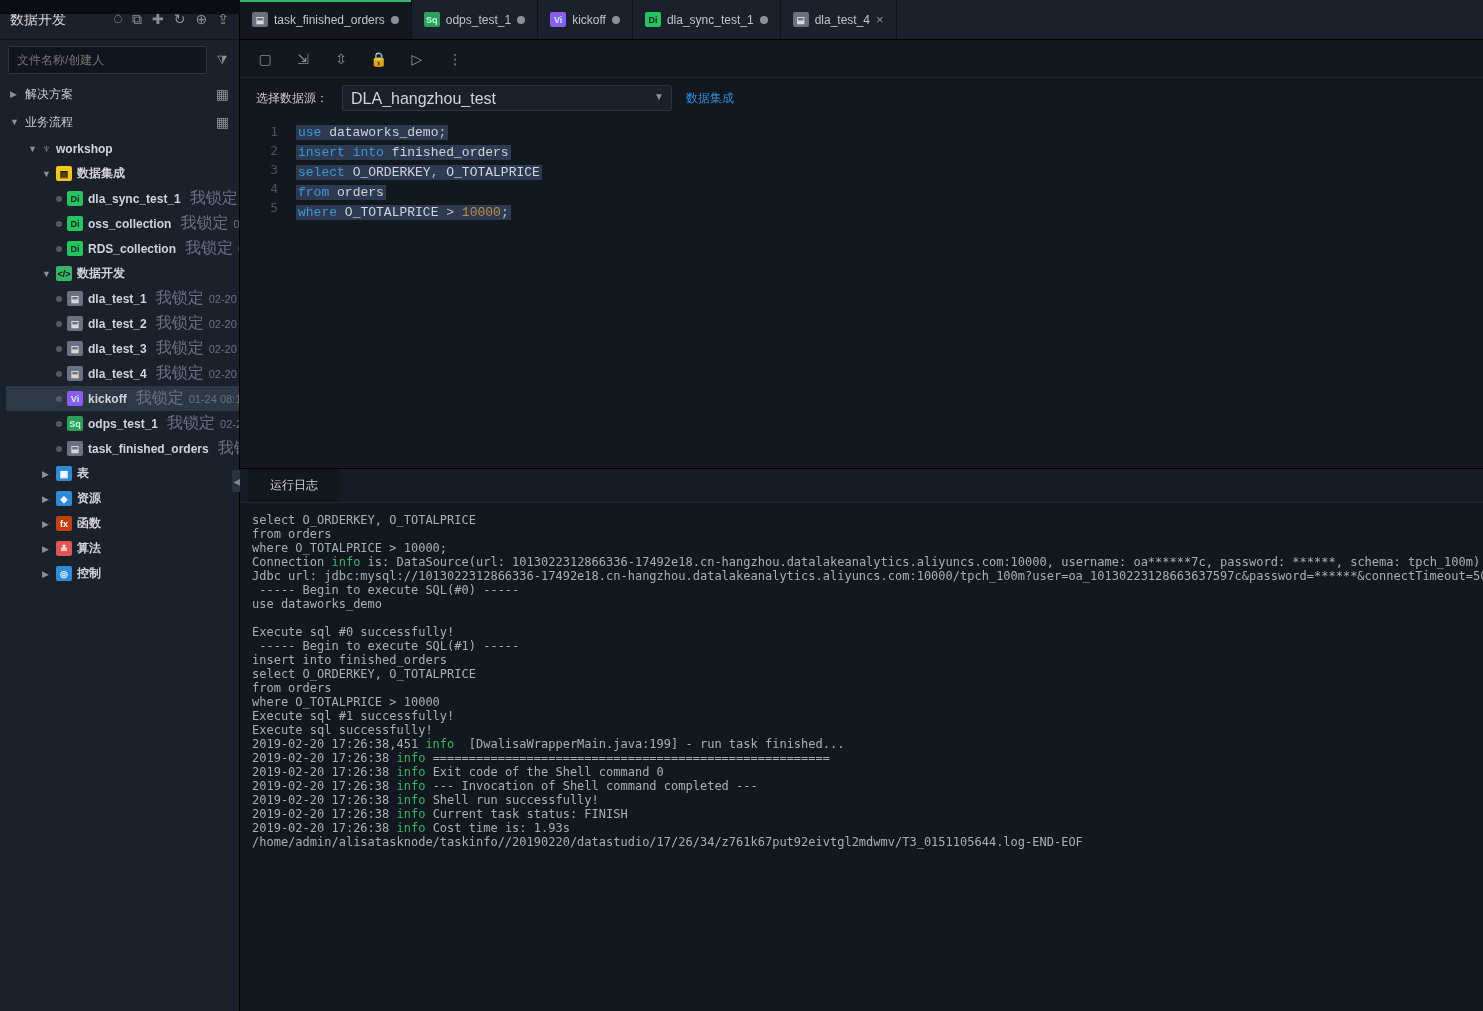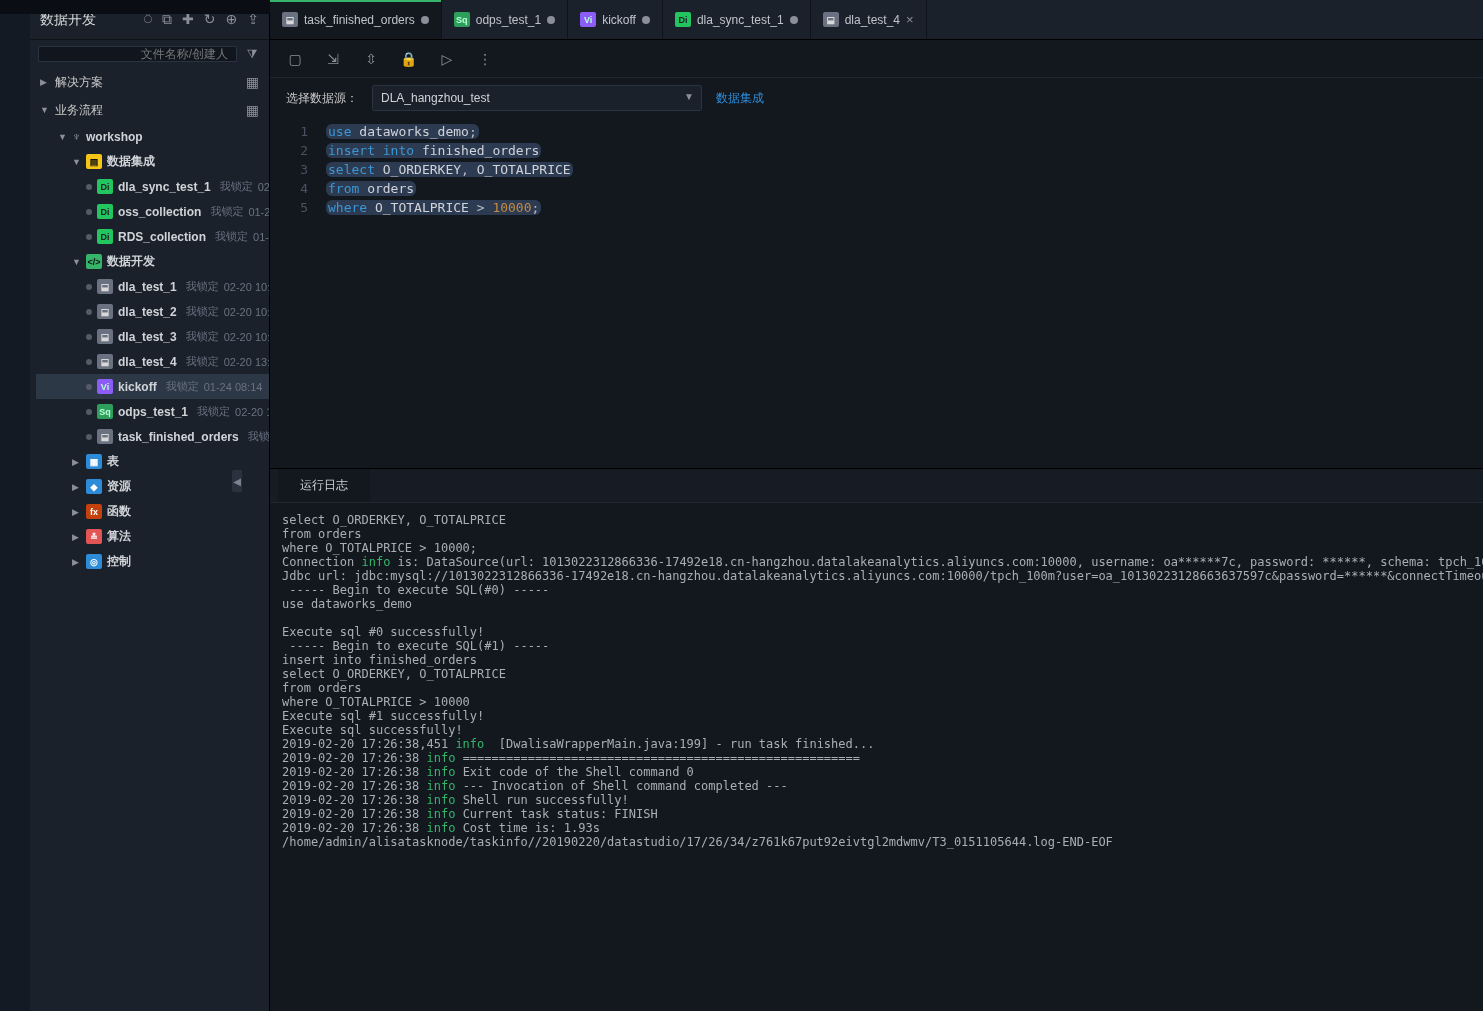--- a/index.html
+++ b/index.html
@@ -1,38 +1,38 @@
 <!DOCTYPE html>
 <html><head>
 <meta charset="utf-8">
 <style>
   * { box-sizing:border-box; margin:0; padding:0; }
   body { background:#0d1117; color:#c9c9c9; font-family:"Helvetica Neue",Arial,sans-serif; font-size:12px; overflow:hidden; }
-  .app { display:flex; height:1011px; width:1483px; background:#141a24;padding-left:30px; }
+  .app { display:flex; height:1011px; width:1483px; background:#141a24; }
   .topbar { position:absolute; top:0; left:0; right:0; height:14px; background:#0a0e14; }
 
   
   .sidebar { width:240px; background:#1b212b; display:flex; flex-direction:column; border-right:1px solid #000; }
   .sb-title { height:40px; display:flex; align-items:center; justify-content:space-between; padding:0 10px; font-size:14px; color:#d8d8d8; background:#1b212b; border-bottom:1px solid #101418; }
   .sb-title .tools { display:flex; gap:10px; color:#8a8f99; }
   .sb-title .tools span { cursor:pointer; }
   .sb-search { display:flex; align-items:center; padding:6px 8px; gap:6px; }
-  .sb-search input { flex:1; background:#11161e; border:1px solid #2a3340; color:#aeb4bd; height:16px; padding:0 8px; font-size:12px; border-radius:1px;text-align:right; }
+  .sb-search input { flex:1; background:#11161e; border:1px solid #2a3340; color:#aeb4bd; height:28px; padding:0 8px; font-size:12px; border-radius:1px; }
   .sb-search .filter-icon { color:#8a8f99; width:18px; text-align:center; }
   .sb-section { display:flex; align-items:center; justify-content:space-between; height:28px; padding:0 10px; color:#c9c9c9; cursor:pointer; }
   .sb-section-left { display:flex; align-items:center; gap:6px; }
   .sb-section .chev { font-size:9px; color:#8a8f99; width:9px; }
   .grid-icon { color:#8a8f99; font-size:14px; }
   .tree { padding-left:6px; }
   .tree-row { display:flex; align-items:center; height:25px; padding-left:8px; gap:5px; color:#c9c9c9; cursor:pointer; white-space:nowrap; overflow:hidden; }
   .tree-row.sel { background:#2d3846; }
   .tree-row .chev { font-size:9px; color:#8a8f99; width:9px; display:inline-block; }
   .tree-row .dot { width:6px; height:6px; border-radius:50%; background:#555b66; flex:0 0 6px; }
   .tree-row .lbl { color:#d0d3d8;font-weight:bold; }
-  .tree-row .meta { color:#6a7180; font-size:11px; margin-left:4px; }
+  .tree-row .meta { color:#6a7180; font-size:16px; margin-left:4px; }
   .tree-row .time { color:#6a7180; font-size:11px; }
   .depth1 { padding-left:22px; }
   .depth2 { padding-left:36px; }
   .depth3 { padding-left:50px; }
   .ic { width:16px; height:15px; border-radius:2px; display:inline-flex; align-items:center; justify-content:center; font-size:9px; font-weight:700; color:#111; flex:0 0 16px; }
   .ic-folder-y { background:#f5c518; }
   .ic-di { background:#22c55e; color:#1b212b; }
   .ic-dev { background:#35b46a; }
   .ic-vi { background:#35b46a; color:#083; color:#0d2; }
   .ic-vi { background:#8b5cf6; color:#b9ffd6; }
@@ -52,29 +52,29 @@
   .tabs { height:40px; background:#1b212b; display:flex; align-items:stretch; border-bottom:1px solid #000; }
   .tab { display:flex; align-items:center; gap:6px; padding:0 12px; color:#bfc4cc; border-right:1px solid #0e131a; cursor:pointer; font-size:12px; position:relative; }
   .tab.active { background:#13181f; }
   .tab.active::before { content:""; position:absolute; top:0; left:0; right:0; height:2px; background:#35b46a; }
   .tab .dirty { width:8px; height:8px; border-radius:50%; background:#8a8f99; }
   .tab .close-x { color:#8a8f99; font-size:13px; }
   .toolbar { height:38px; display:flex; align-items:center; gap:20px; padding:0 16px; background:#13181f; border-bottom:1px solid #202732; color:#8a8f99; }
   .toolbar .tb-ic { width:18px; text-align:center; cursor:pointer; font-size:14px; }
   .dsrow { height:40px; display:flex; align-items:center; gap:14px; padding:0 16px; background:#13181f; color:#c9c9c9; }
   .dsrow .selwrap { position:relative; }
-  .dsrow select { background:#1b212b; border:1px solid #2a3340; color:#d0d3d8; height:26px; width:330px; padding:0 8px; font-size:12px; appearance:none; border-radius:2px; }
+  .dsrow select { background:#1b212b; border:1px solid #2a3340; color:#d0d3d8; height:26px; width:330px; padding:0 8px; font-size:16px; appearance:none; border-radius:2px; }
   .dsrow .selchev { position:absolute; right:8px; top:6px; color:#8a8f99; font-size:10px; pointer-events:none; }
   .dsrow .newds { color:#2e8bd8; cursor:pointer; }
 
   .editor { flex:0 0 350px; background:#13181f; display:flex; font-family:Menlo,Consolas,monospace; font-size:13px; line-height:19px; overflow:hidden; }
   .gutter { width:50px; text-align:right; color:#4a5260; padding:4px 12px 0 0; background:#13181f; user-select:none; }
   .code { padding:4px 0 0 6px; }
   .code .ln { white-space:pre; }
-  .hl { background:#2d3b52; padding:0 2px; border-radius:6px; }
+  .hl { background:#2d3b52; padding:0 2px; border-radius:0;font-family:Liberation Mono, monospace; }
   .kw  { color:#3a97d4; }
   .id  { color:#d0d3d8; }
   .num { color:#c58b3e;margin-top:8px; }
   .pn  { color:#b8bcc4; }
 
   .logpanel { flex:1; background:#13181f; border-top:1px solid #000; display:flex; flex-direction:column; overflow:hidden; }
   .logtabs { height:34px; display:flex; align-items:flex-end; border-bottom:1px solid #202732; padding-left:8px; background:#171c24; }
   .logtab { padding:8px 22px; color:#d0d3d8; border-top:2px solid #2e8bd8; background:#13181f; font-size:12px; }
   .logbody { flex:1; padding:10px 12px; font-family:Menlo,Consolas,monospace; font-size:12px; line-height:14px; color:#a9aeb6; white-space:pre; overflow:hidden; }
   .logbody .info { color:#35b46a;margin-top:48px; }

